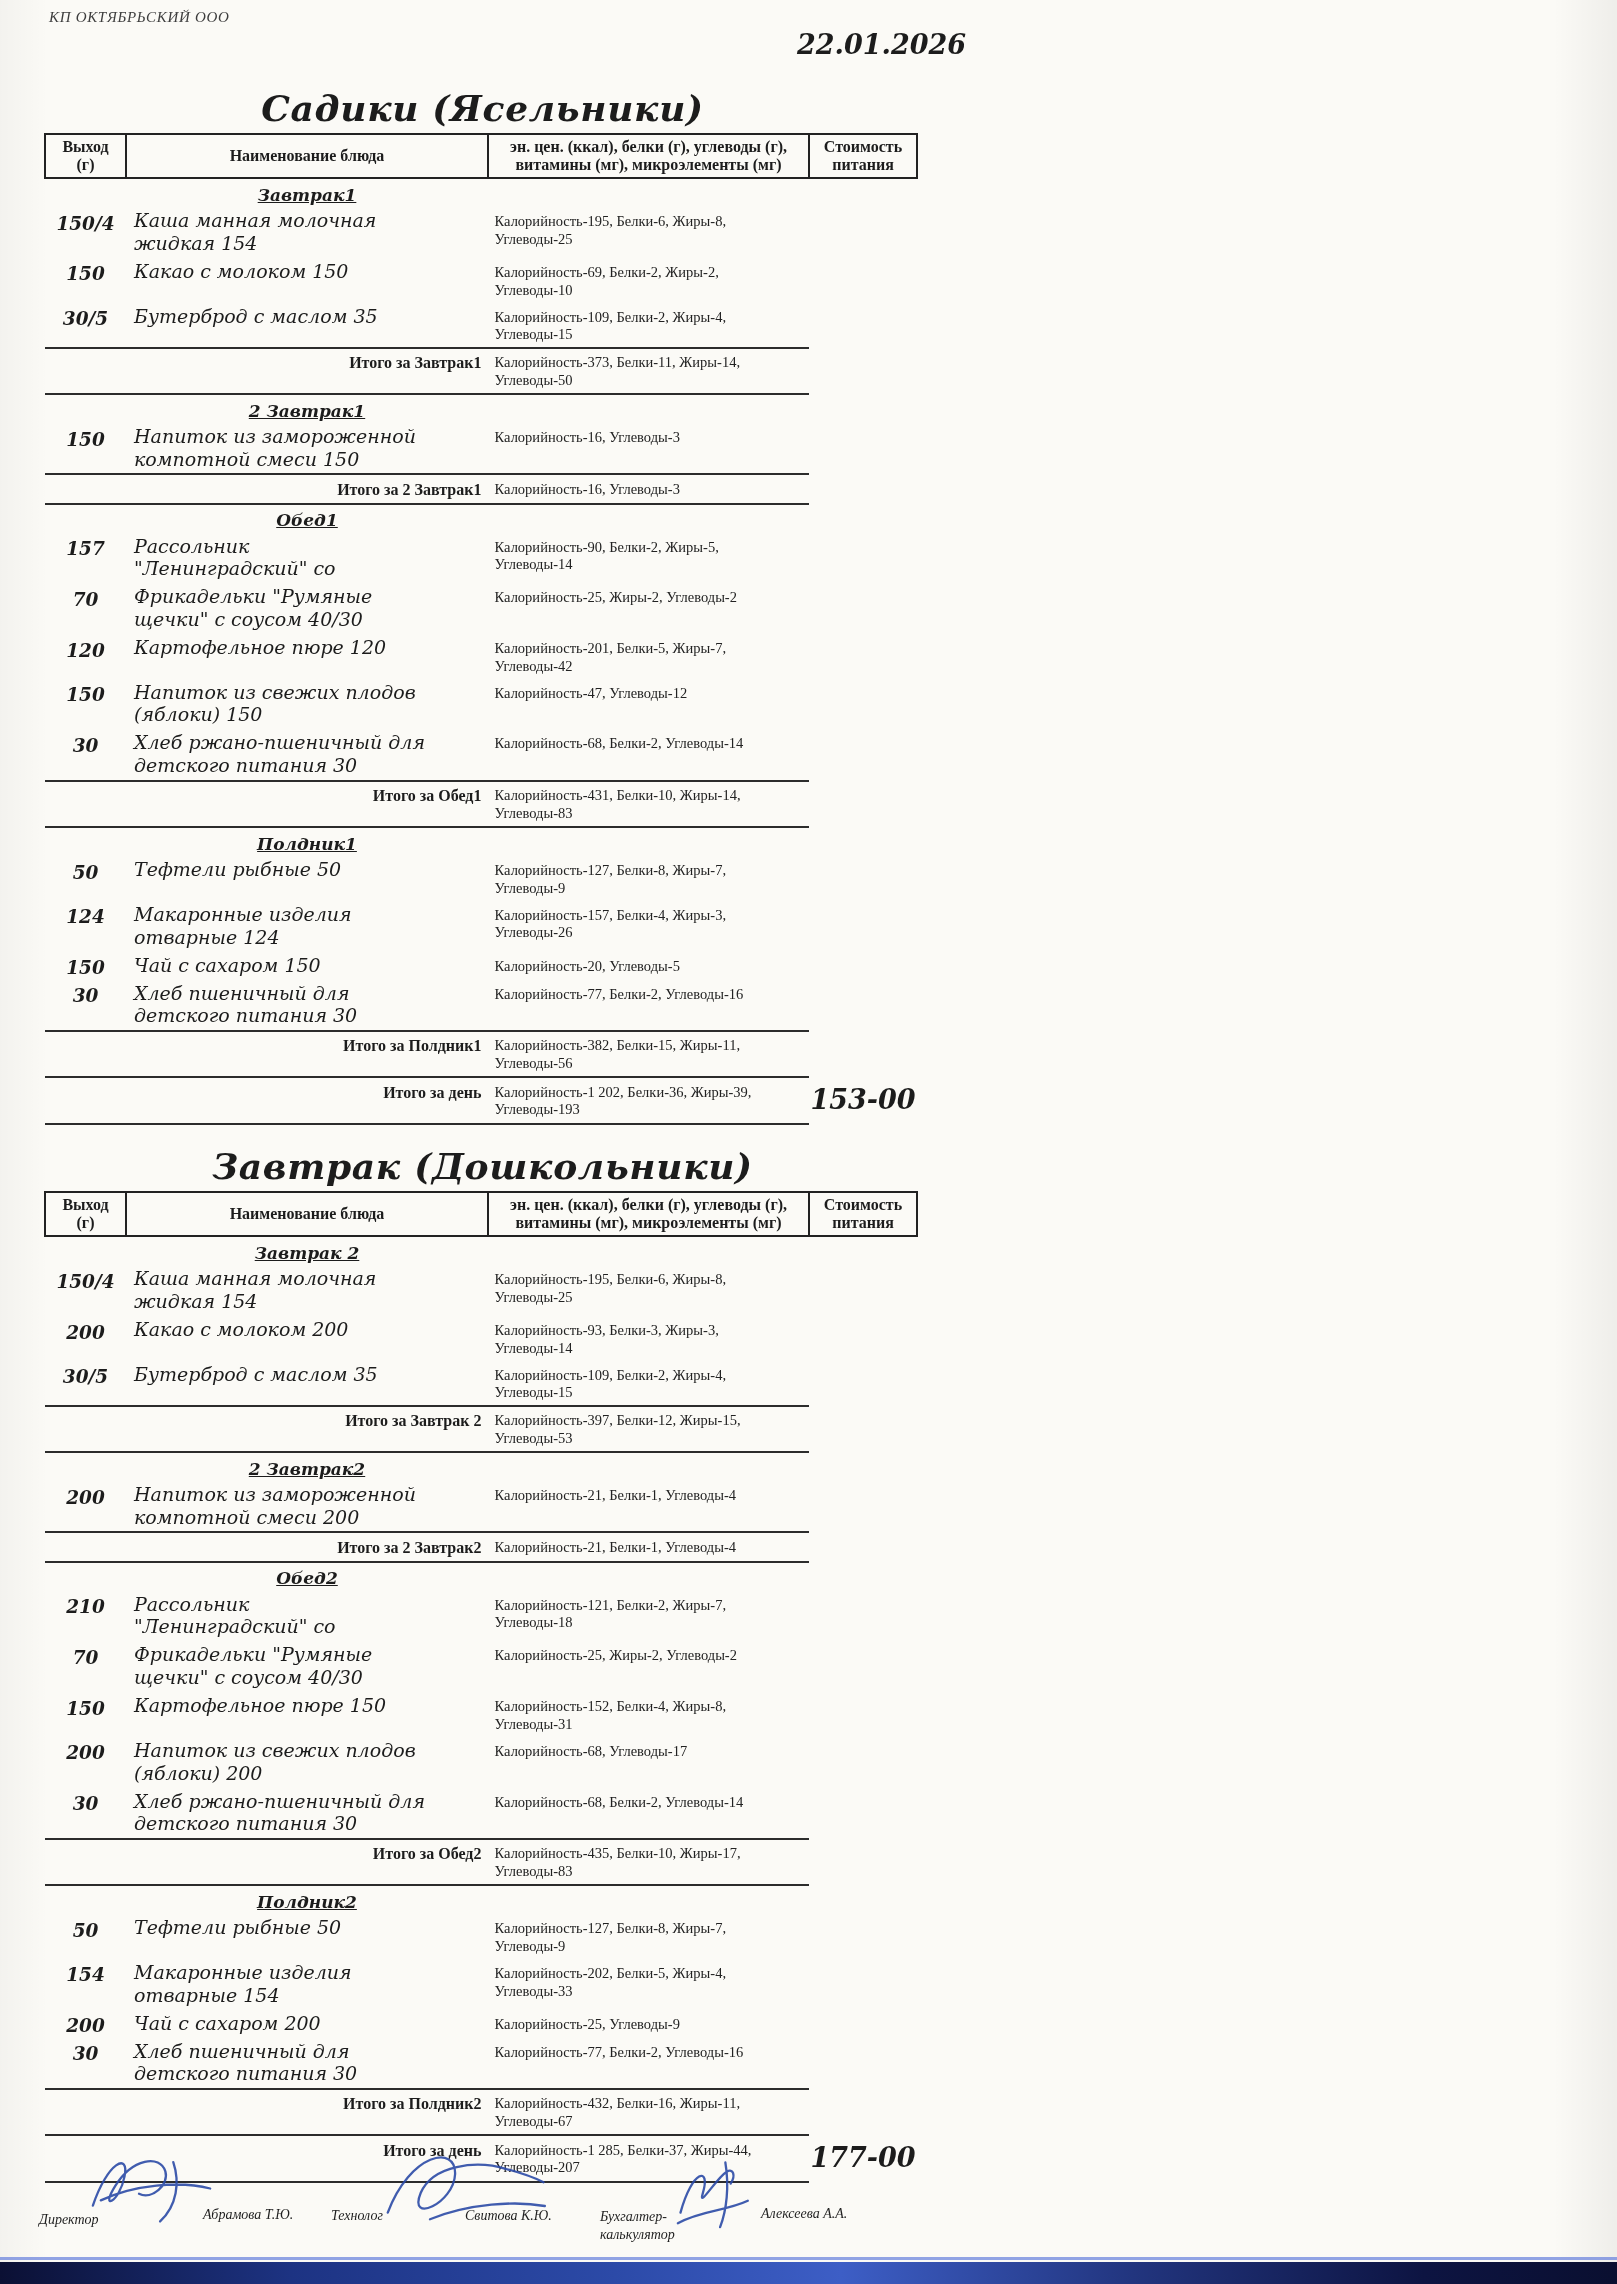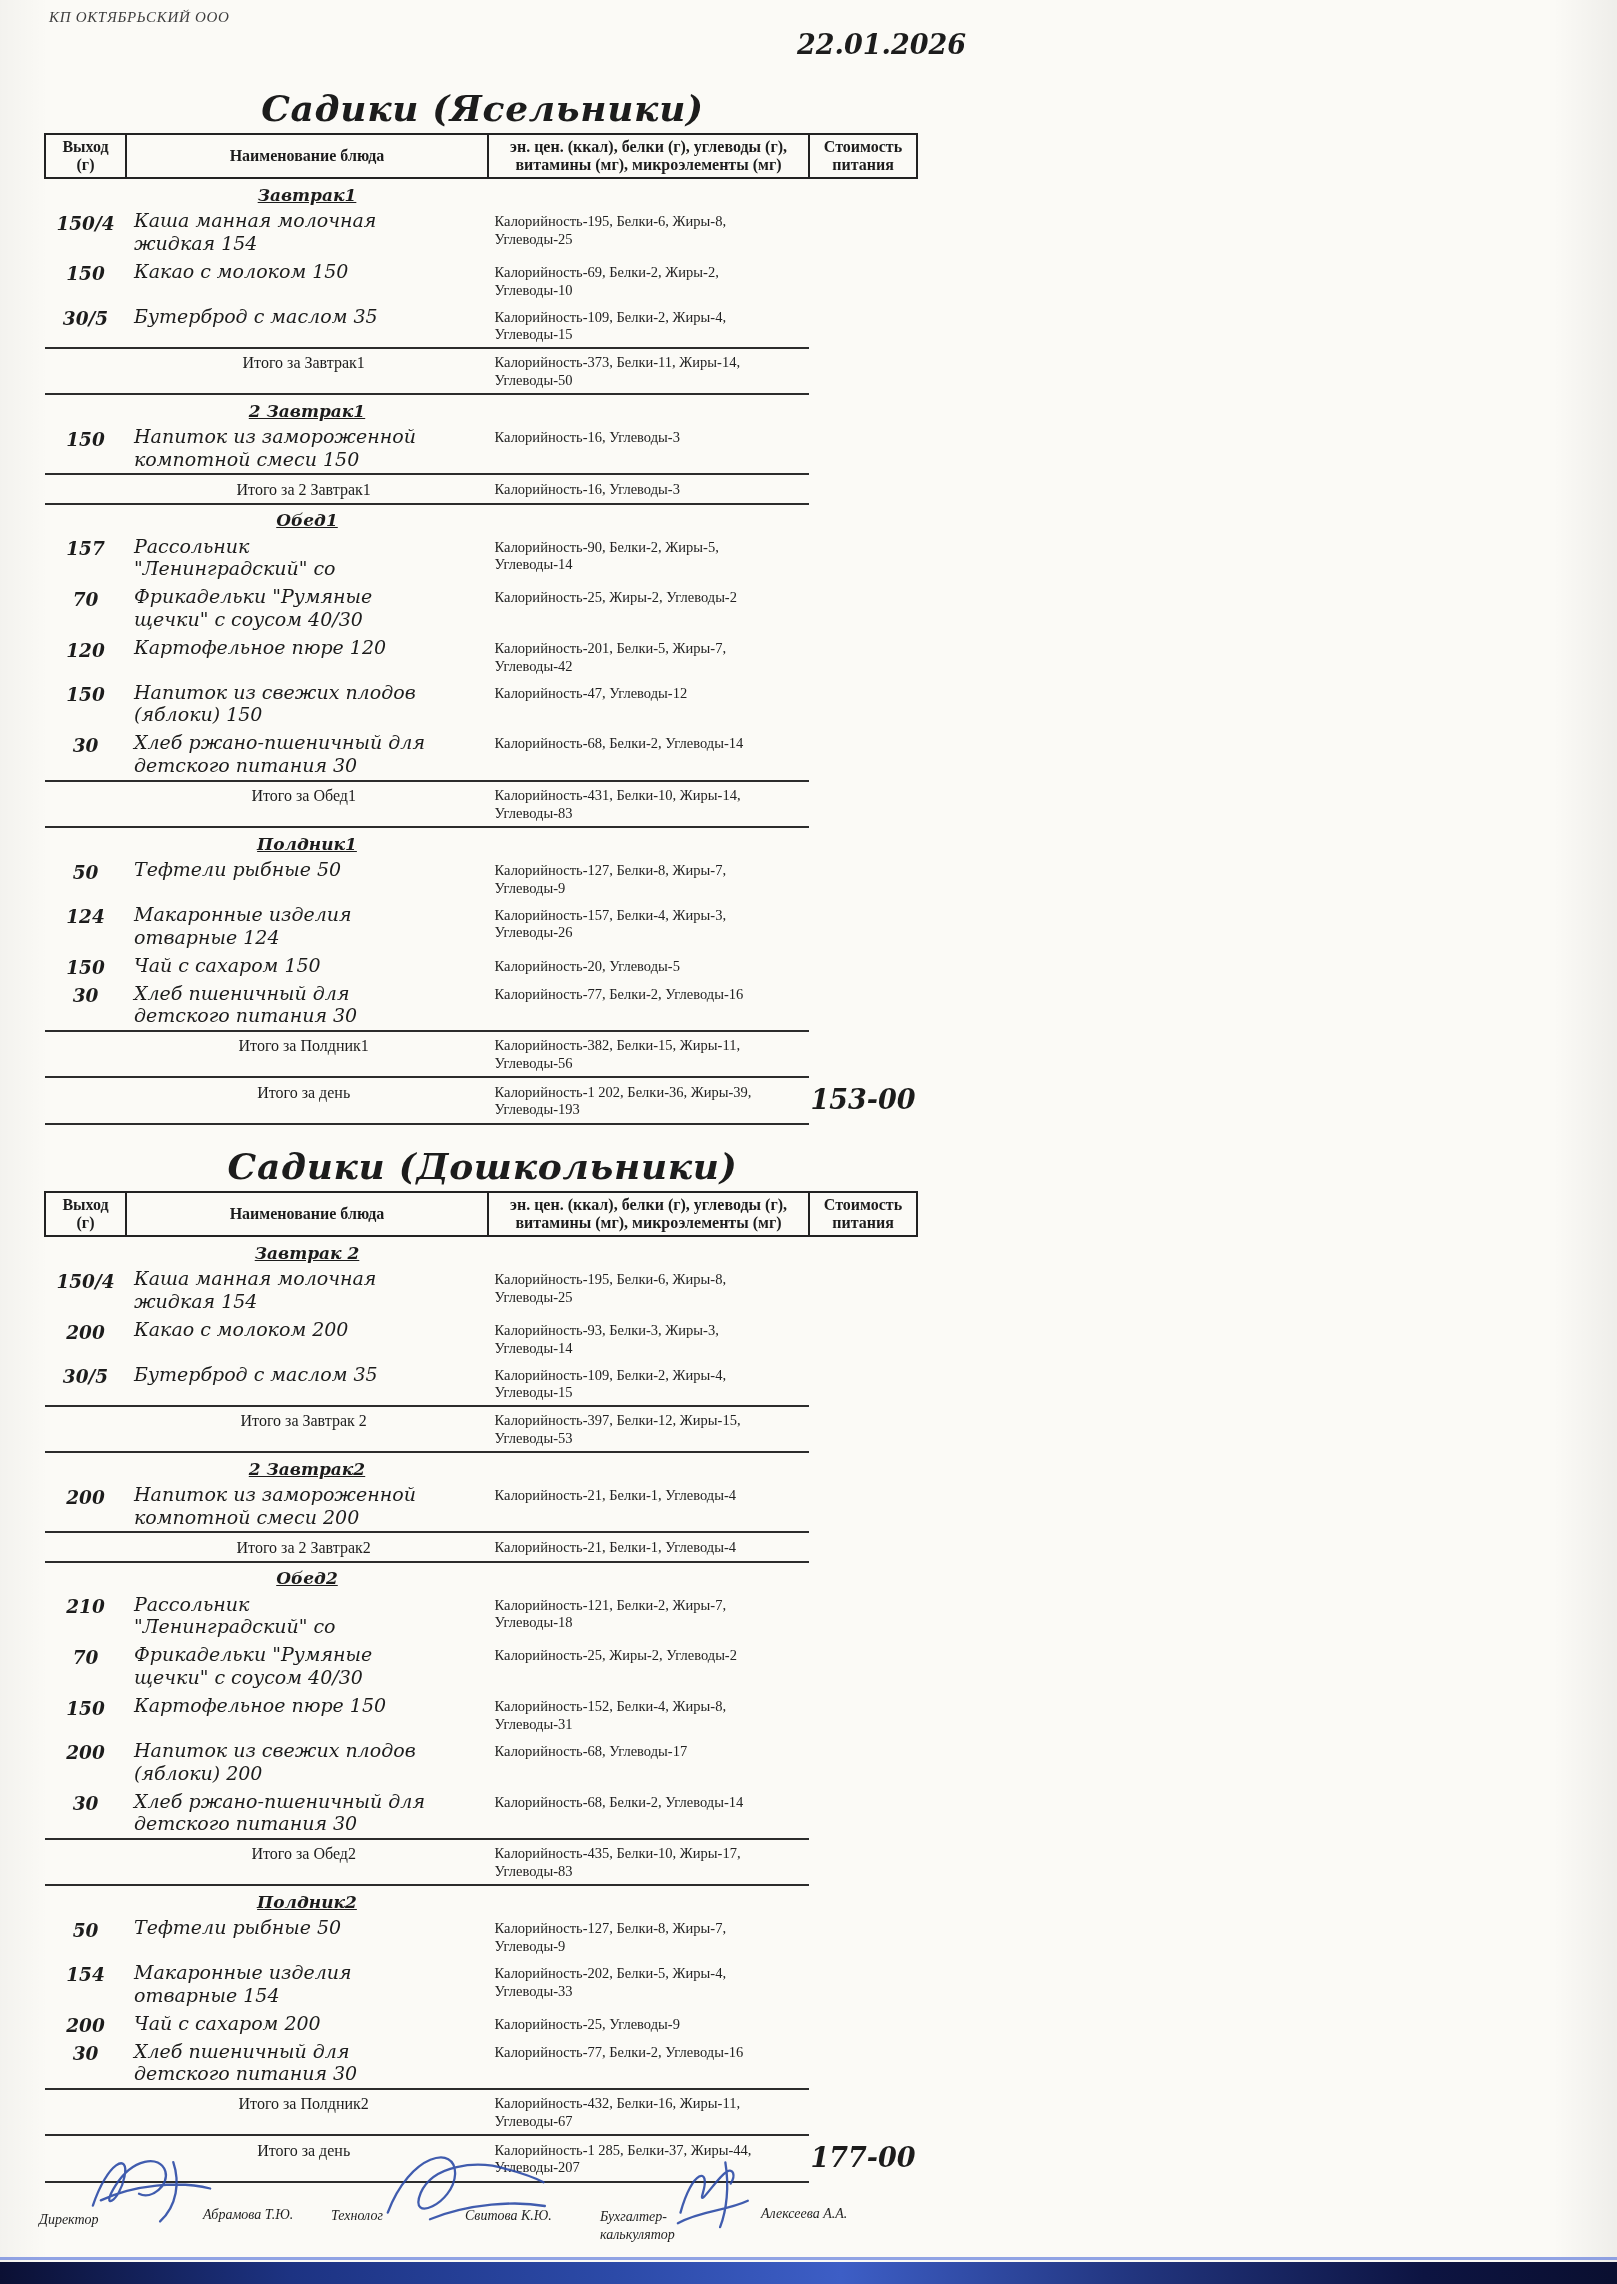--- a/index.html
+++ b/index.html
@@ -45,21 +45,21 @@
   td.n, td.tnut {
     font-size:14.5px; line-height:1.22; white-space:pre-line; padding:6.6px 2.6px 2.6px 6.6px; color:#222;
   }
   tr.grp td { text-align:center; padding:5.3px 0 2px 0; }
   .glabel span, td.glabel {
     font-family:"DejaVu Serif", serif; font-style:italic; font-weight:bold;
     font-size:17px; text-decoration:underline;
   }
   tr.tot td.b { border-top:2px solid #2c2c2c; border-bottom:2px solid #2c2c2c; }
   td.tlabel {
-    font-size:16px; font-weight:normal; text-align:center; padding:5.3px 6.6px 4px 0; white-space:pre-line;
+    font-size:16px; font-weight:bold; text-align:right; padding:5.3px 6.6px 4px 0; white-space:pre-line;
   }
   td.tnut { padding-top:5.3px; padding-bottom:4px; }
   td.cost {
     font-family:"DejaVu Serif", serif; font-style:italic; font-weight:bold;
     font-size:27px; text-align:center; padding-top:6.6px;
   }
 
   .signatures { position:absolute; left:10px; top:2149px; width:1296px; height:112px;font-style:italic; }
   .sig-role, .sig-name { position:absolute; font-size:14px; color:#1f1f1f; white-space:pre-line; }
   .r1 { left:29px;  top:63px; }
@@ -266,21 +266,21 @@
         <tr class="tot">
           <td class="b"></td>
           <td class="b tlabel">Итого за день</td>
           <td class="b tnut">Калорийность-1 202, Белки-36, Жиры-39,
 Углеводы-193</td>
           <td class="cost">153-00</td>
         </tr>
       </tbody>
     </table>
 
-    <div class="title second">Садики (Дошкольники)</div>
+    <div class="title second">Завтрак (Дошкольники)</div>
 
     <table class="menu">
       <colgroup>
           <col class="c1">
           <col class="c2">
           <col class="c3">
           <col class="c4">
         </colgroup>
       <thead>
         <tr>

